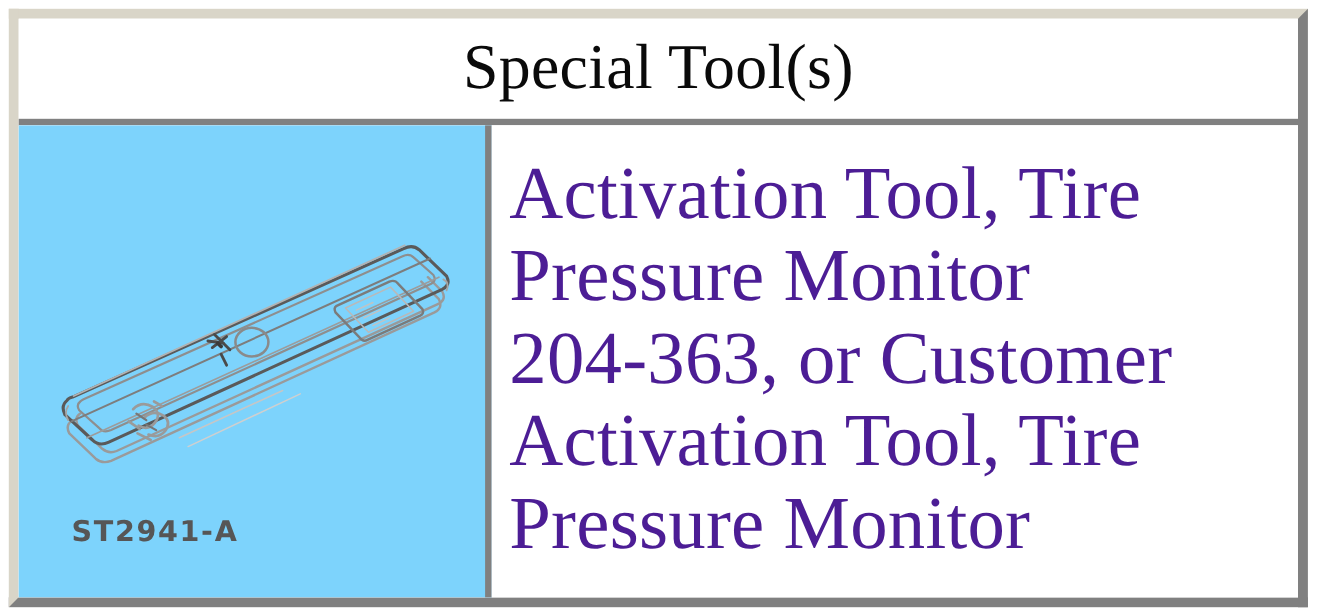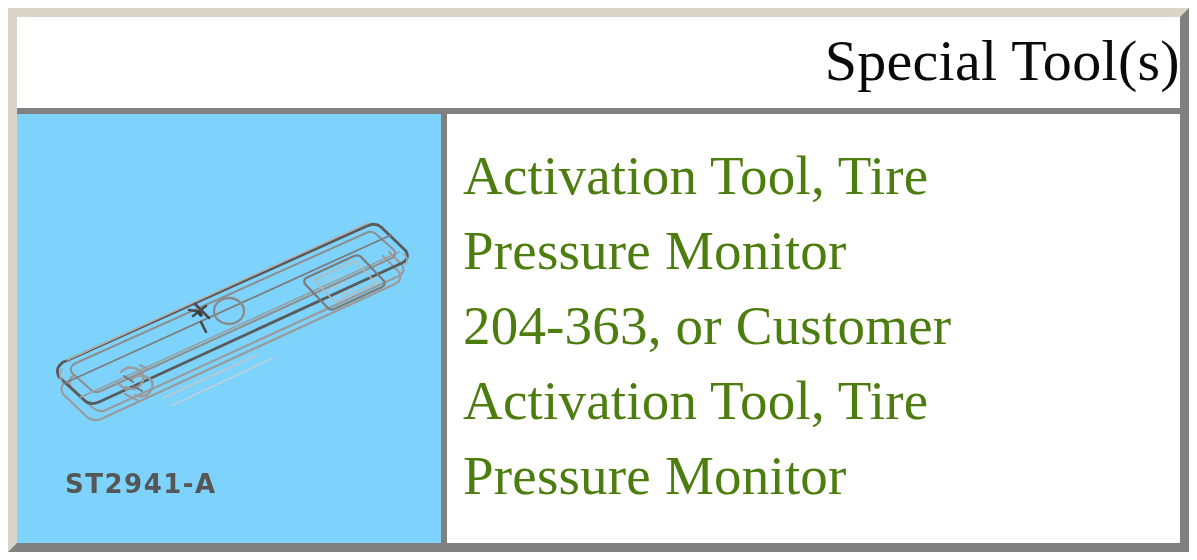--- a/index.html
+++ b/index.html
@@ -34,21 +34,21 @@
     position: absolute;
     left: 0;
     top: 0;
     right: 0;
     height: 97px;
     box-sizing: border-box;
     border-bottom: 6px solid #808080;
     background: #ffffff;
     display: flex;
     align-items: center;
-    justify-content: flex-end;
+    justify-content: center;
   }
   #header-title {
     font-size: 58px;
     line-height: 1;
     color: #0a0a0a;
     letter-spacing: 0.3px;
     white-space: nowrap;
     transform: translateY(-2px);
   }
 
@@ -94,23 +94,23 @@
 
   
   #tool-description-cell {
     position: relative;
     flex: 1 1 auto;
     box-sizing: border-box;
     background: #ffffff;
     padding: 24px 20px 0 16px;
   }
   #tool-description-text {
-    font-size: 55px;
+    font-size: 68px;
     line-height: 75px;
-    color: #4d7c0f;
+    color: #4c1d95;
     white-space: pre-line;
     letter-spacing: 0.2px;
   }
 </style>
 </head>
 <body>
 
 <div id="special-tool-table">
 
   <div id="header-row">

